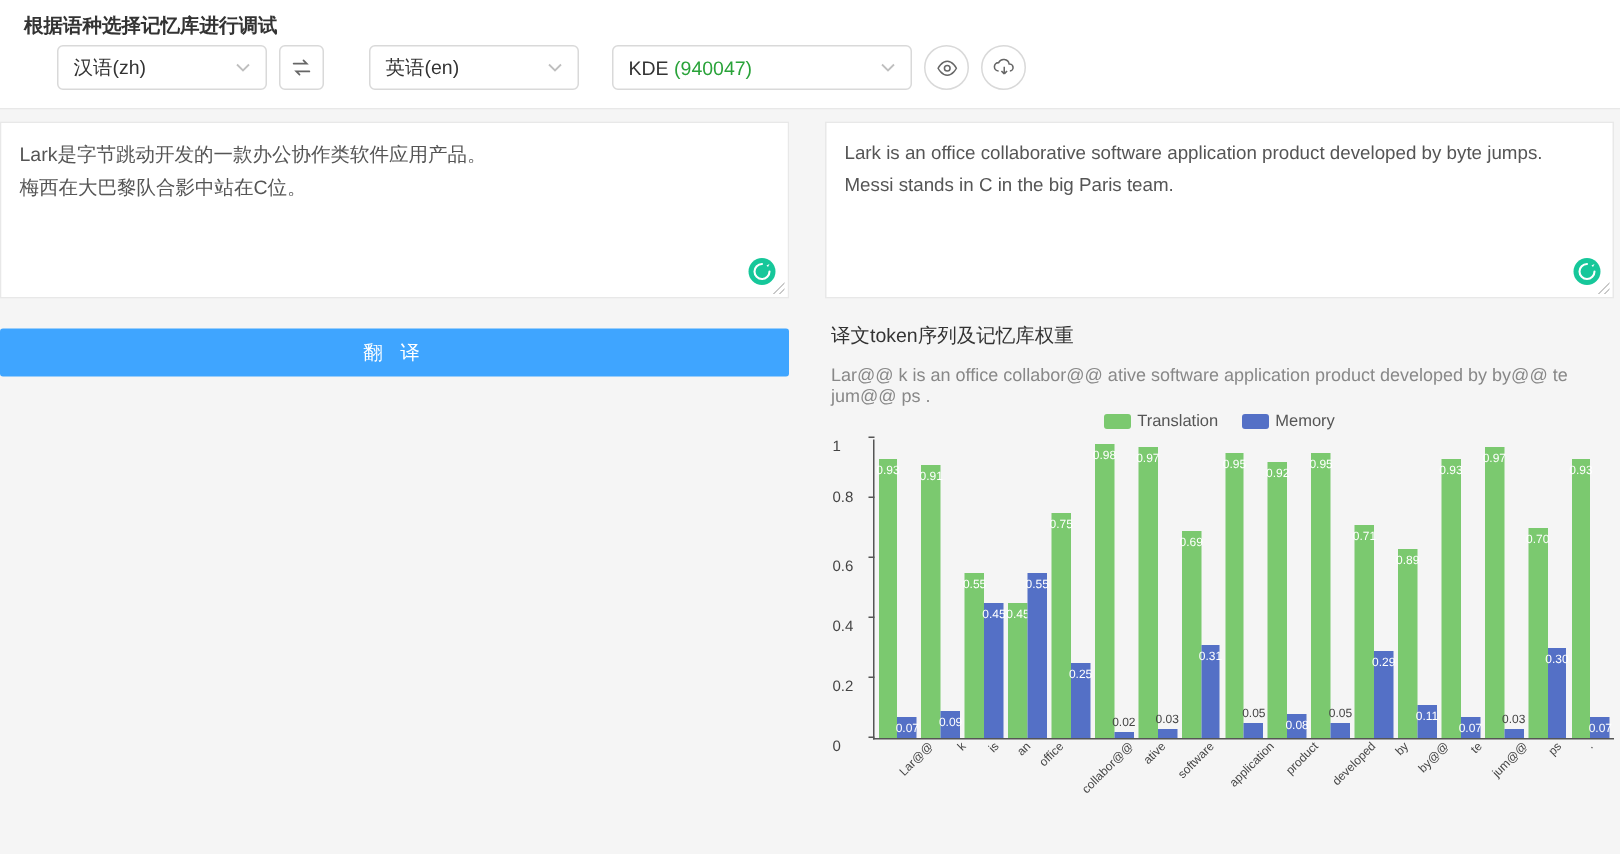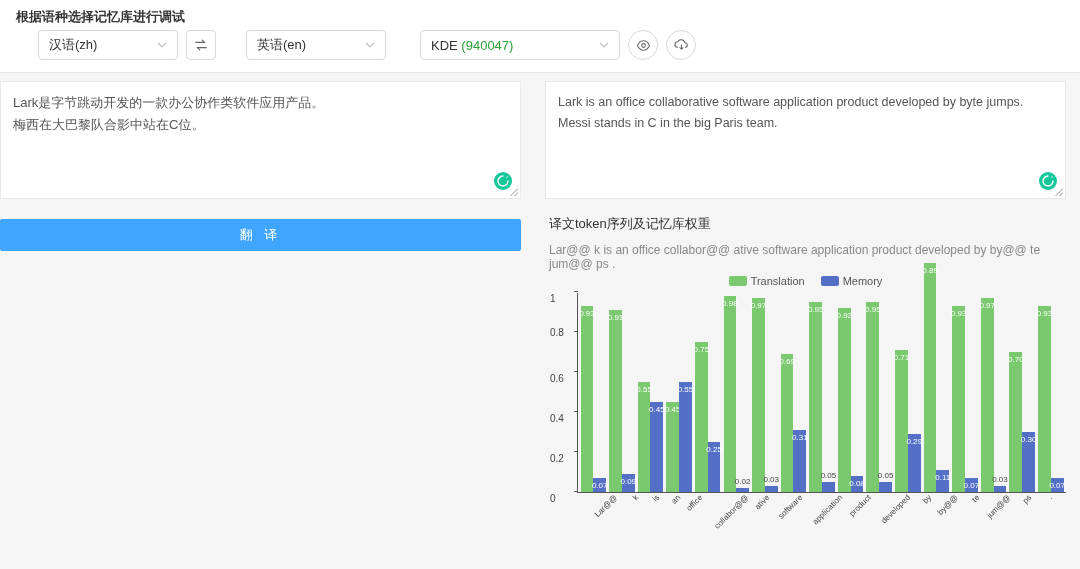--- a/index.html
+++ b/index.html
@@ -37,41 +37,41 @@
     border-radius: 4px;
     background: #fff;
     height: 30px;
     padding: 0 10px;
     color: #333;
     cursor: pointer;
     margin-left: 22px;
   }
   .select .chev { color: #bfbfbf; }
   .lang-sel { width: 140px; }
-  .db-sel   { width: 200px; margin-left: 26px; }
+  .db-sel   { width: 200px; margin-left: 14px; }
   .swap-btn {
     width: 30px; height: 30px;
     border: 1px solid #d9d9d9;
     border-radius: 4px;
     background: #fff;
     display: flex; align-items: center; justify-content: center;
     color: #666; cursor: pointer;
   }
   .icon-btn {
     width: 30px; height: 30px;
     border: 1px solid #d9d9d9;
     border-radius: 50%;
     background: #fff;
     display: flex; align-items: center; justify-content: center;
     color: #666; cursor: pointer;
   }
   .db-count { color: #2aa33a; }
   .main {
     display: flex;
-    padding: 8px 14px 0 0;
+    padding: 8px 4px 0 0;
     gap: 12px;
   }
   .left-col, .right-col {
     flex: 1 1 50%;
     min-width: 0;
   }
   .left-col { padding: 0 6px 0 0; }
   .right-col { padding: 0 0 0 6px; }
   .text-area-wrap {
     background: #fff;
@@ -411,21 +411,21 @@
             </div>
             <div class="bar-group">
               <div class="bar trans" style="height: 142px;">
                 <div class="bar-label">0.71</div>
               </div>
               <div class="bar mem" style="height: 58px; text-align: center;">
                 <div class="bar-label">0.29</div>
               </div>
             </div>
             <div class="bar-group">
-              <div class="bar trans" style="height: 229px;">
+              <div class="bar trans" style="height: 126px;">
                 <div class="bar-label">0.89</div>
               </div>
               <div class="bar mem" style="height: 22px; text-decoration: underline;">
                 <div class="bar-label">0.11</div>
               </div>
             </div>
             <div class="bar-group">
               <div class="bar trans" style="height: 186px;">
                 <div class="bar-label">0.93</div>
               </div>

